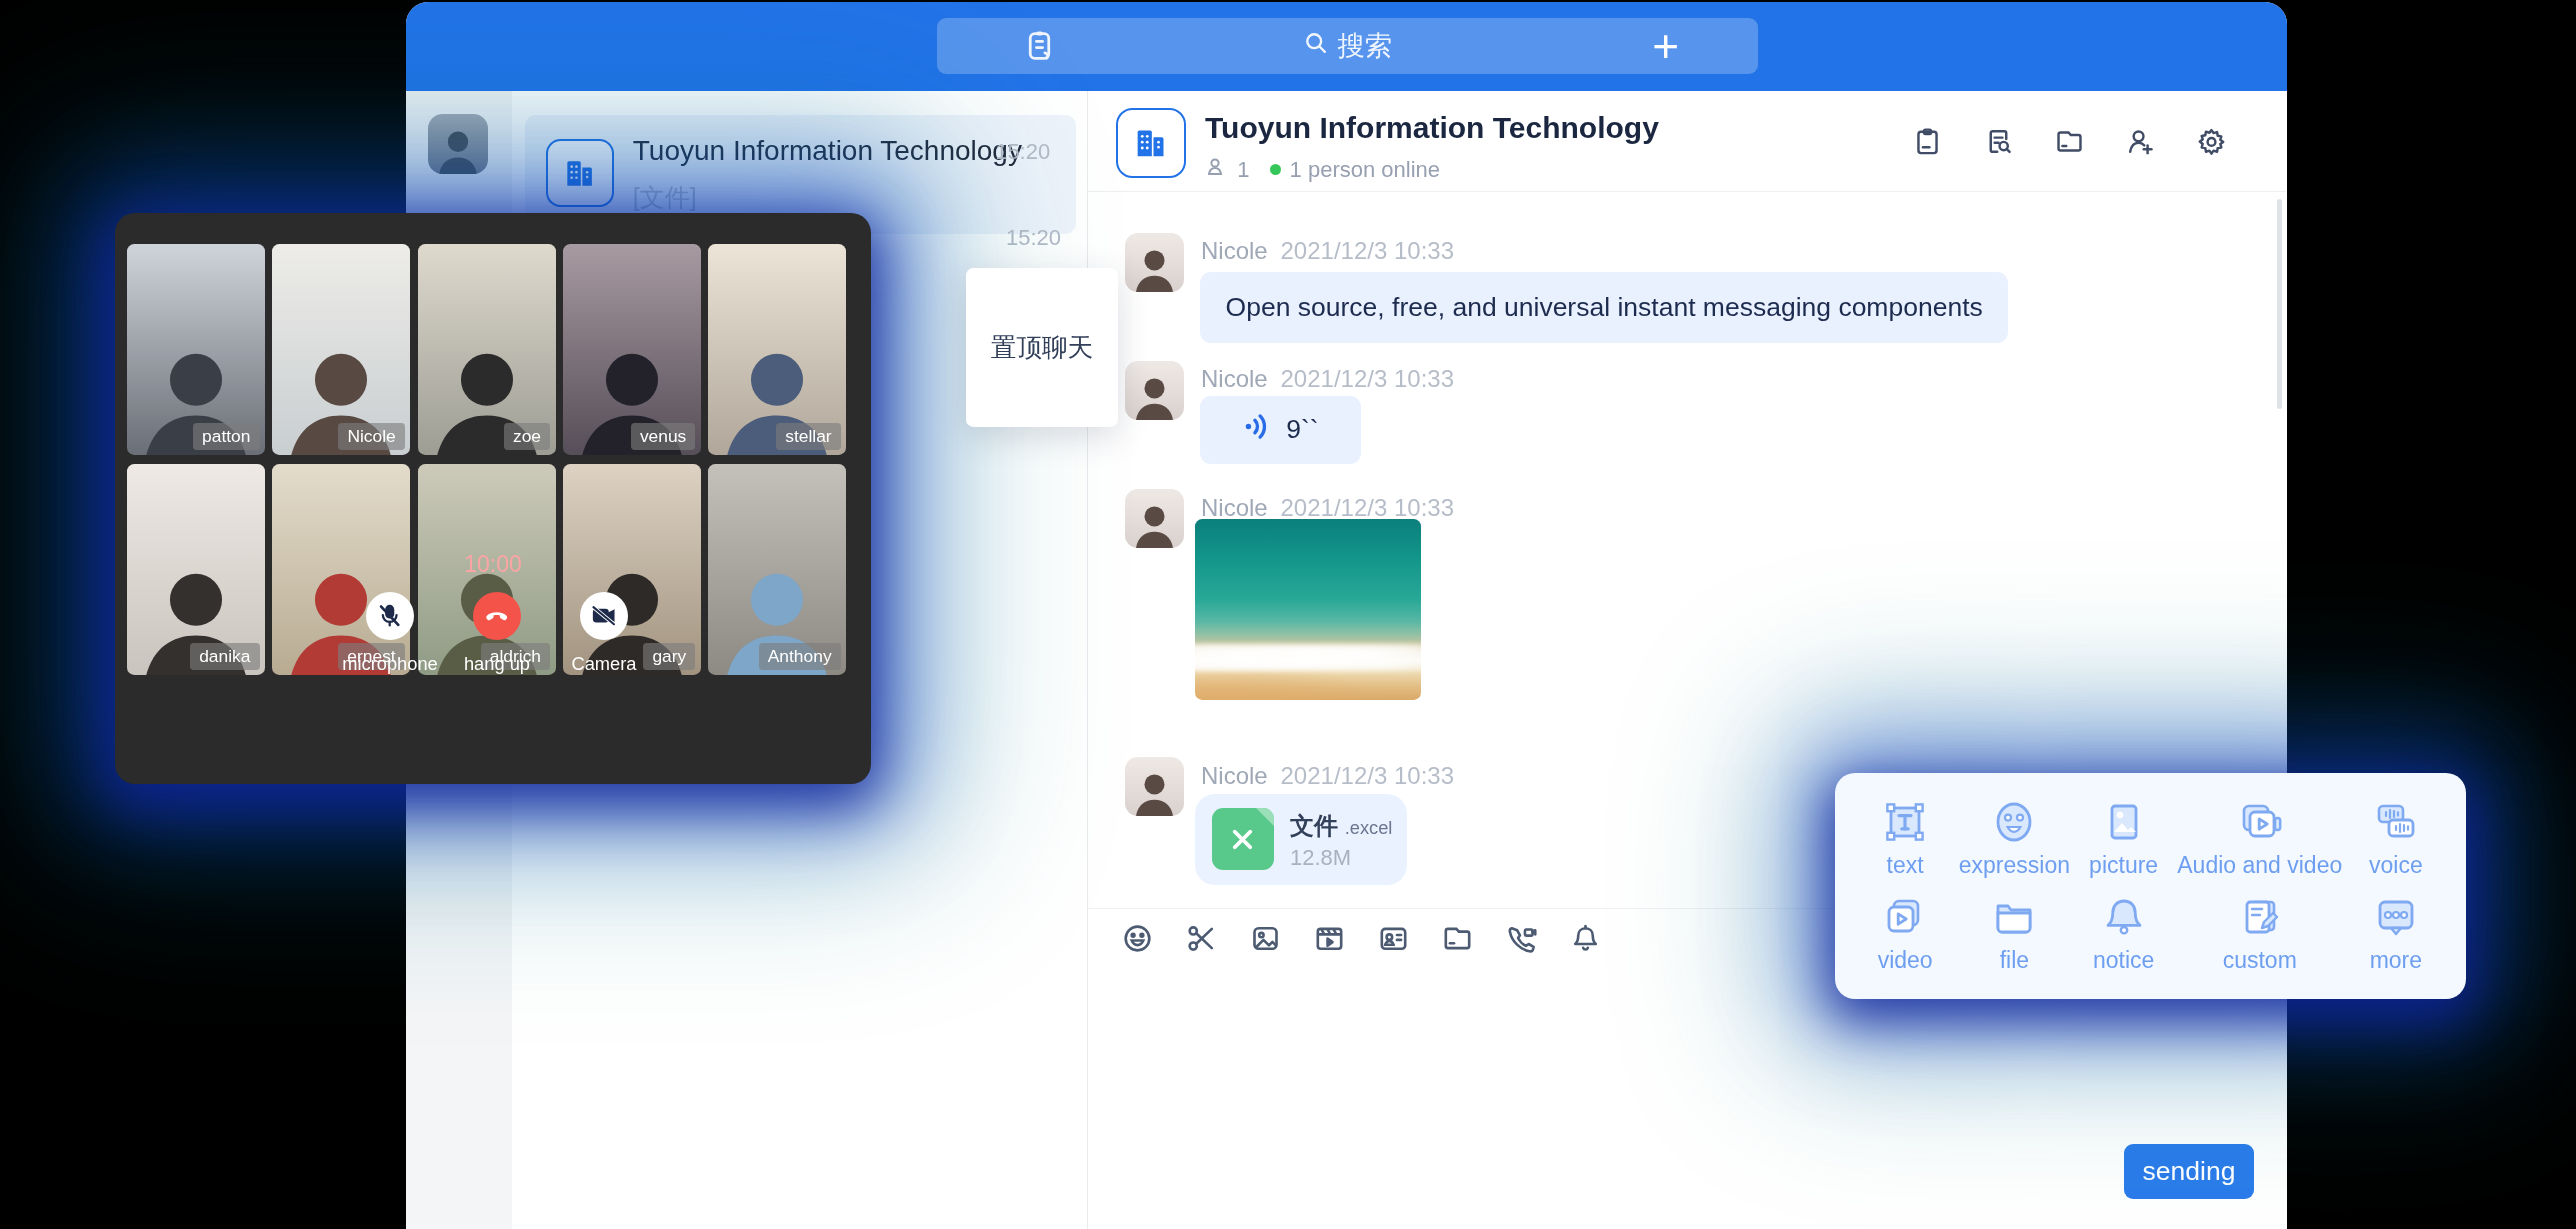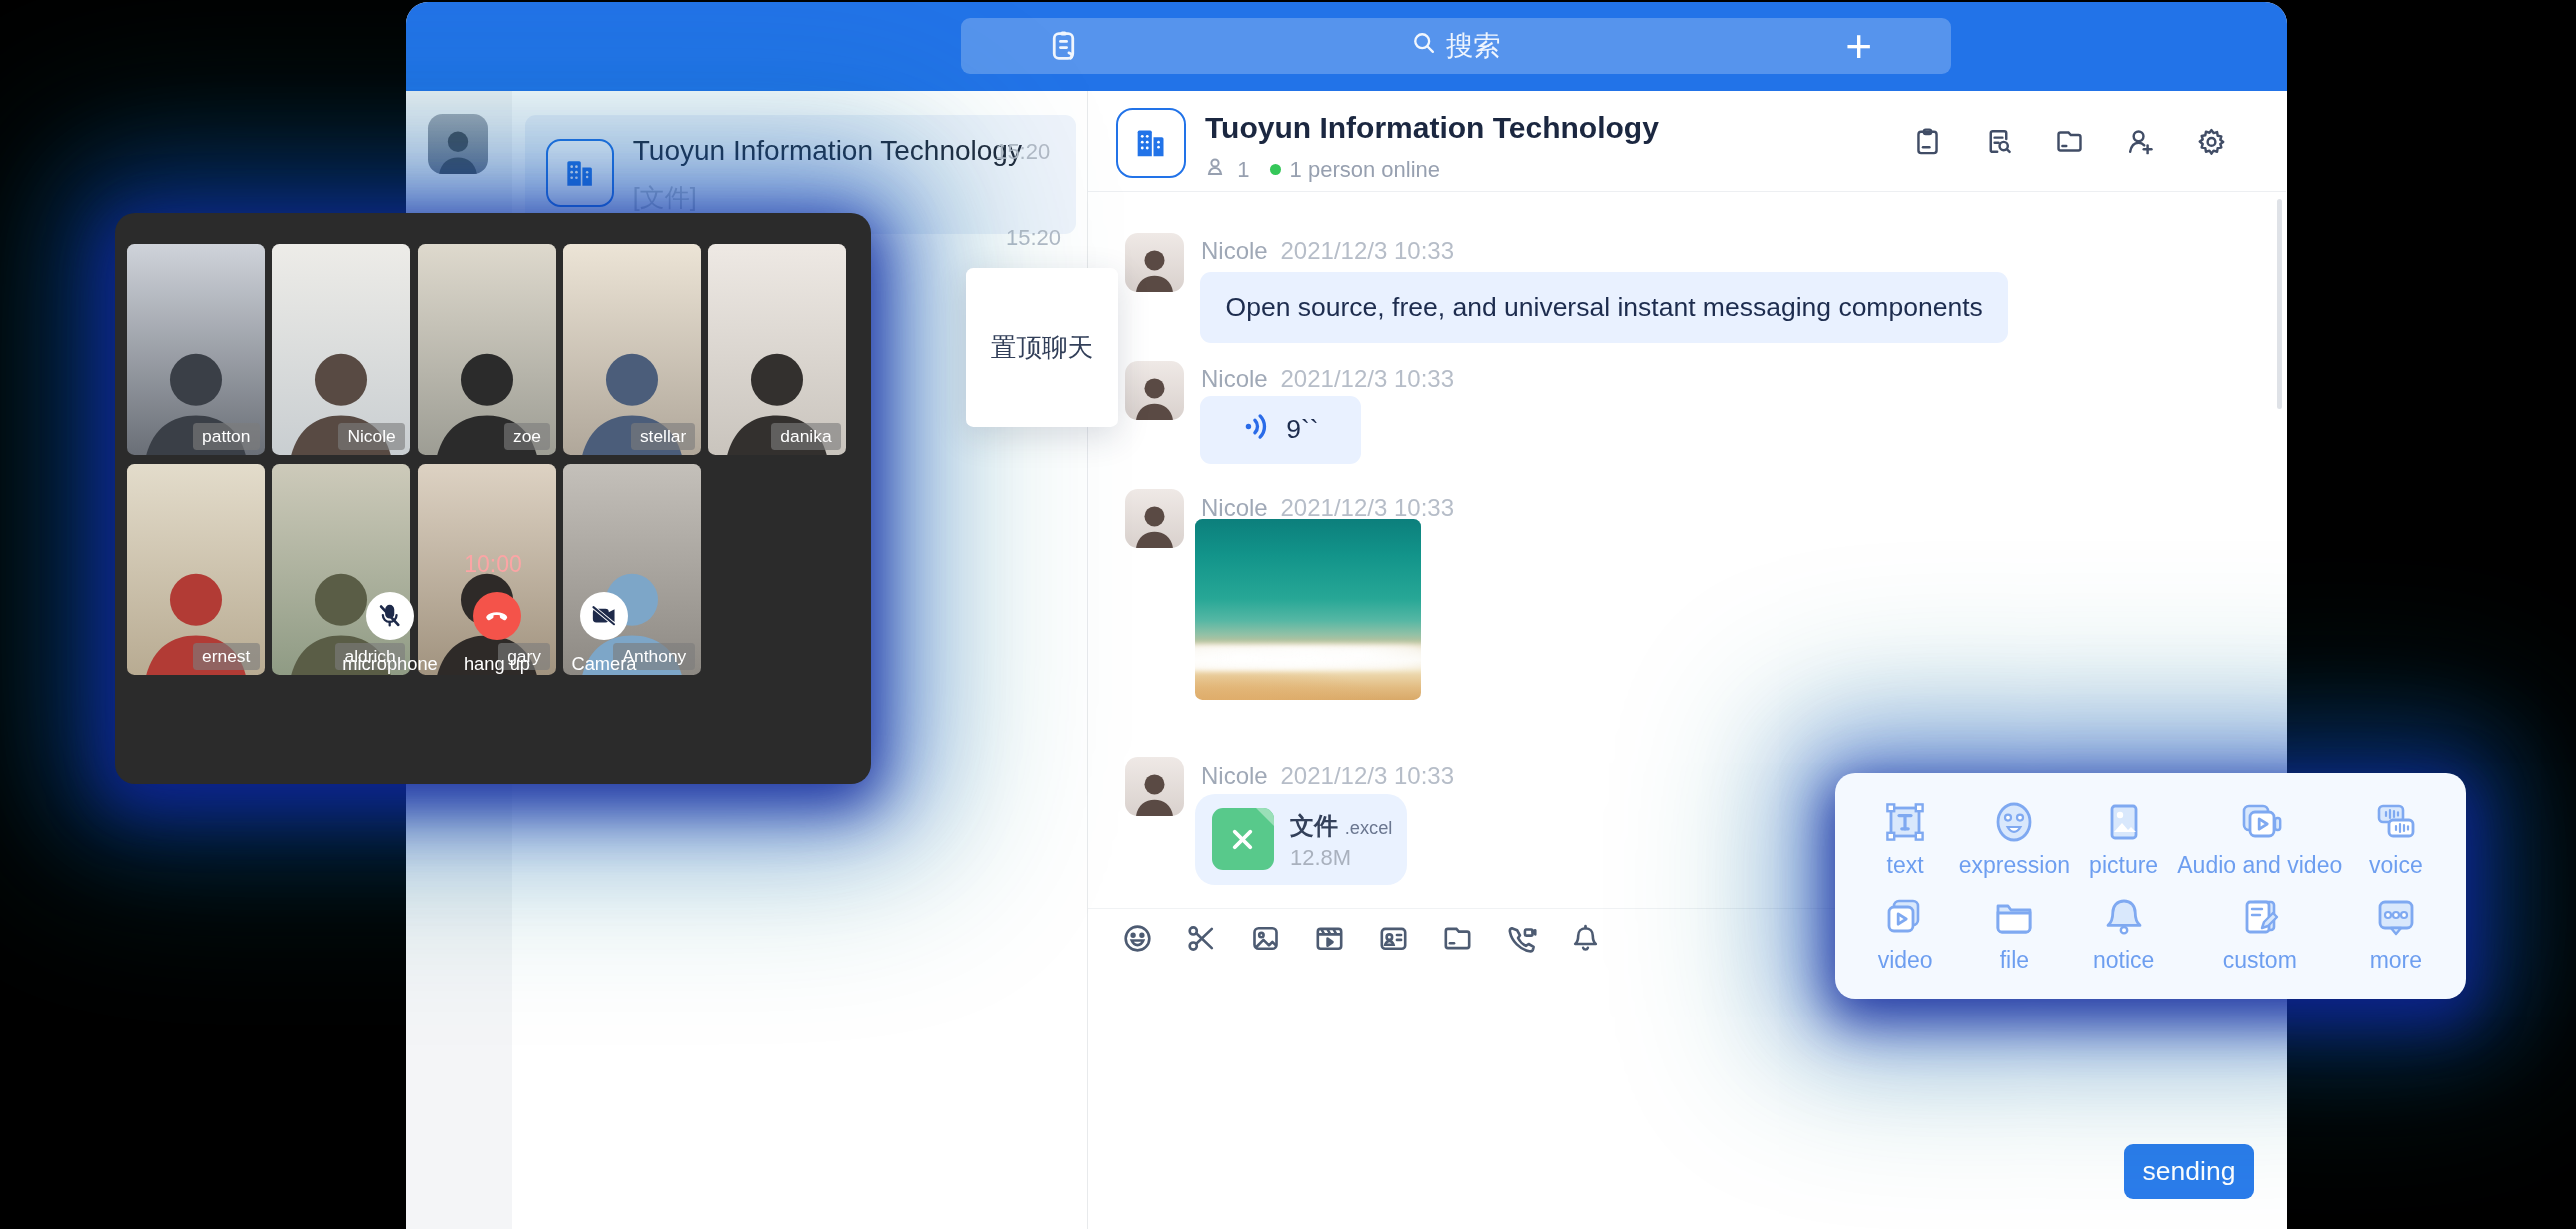--- a/index.html
+++ b/index.html
@@ -6,23 +6,23 @@
   html,body { background:#000; }
   body { font-family:"Liberation Sans","DejaVu Sans",sans-serif; }
   #stage { position:relative; width:2576px; height:1229px; background:#000; overflow:hidden; }
 
   
   .window { position:absolute; left:406px; top:1.8px; width:1881px; height:1228px;
             background:#fff; border-radius:22px 22px 0 0; overflow:hidden; }
 
   
   .topbar { position:absolute; left:0; top:0; width:100%; height:89px; background:#2273E8; }
-  .searchbar { position:absolute; left:531px; top:16.5px; width:990px; height:56px;
+  .searchbar { position:absolute; left:531px; top:16.5px; width:821px; height:56px;
                background:rgba(255,255,255,.24); border-radius:9.1px; display:flex;
-               align-items:center; justify-content:center;margin-left:24px; }
+               align-items:center; justify-content:center; }
   .searchbar .left-ic { position:absolute; left:84px; top:9.1px; }
   .searchbar .plus { position:absolute; right:79px; top:1.8px; color:#fff; font-size:46px; font-weight:200; line-height:52px; }
   .search-center { display:flex; align-items:center; gap:9.1px; color:rgba(255,255,255,.9); font-size:27.4px; }
 
   
   .sidebar { position:absolute; left:0; top:89px; width:106px; bottom:0; background:#F4F5F7; }
   .side-avatar { position:absolute; left:22px; top:23px; width:60px; height:60px; border-radius:14.6px;
                  background:linear-gradient(180deg,#a7acb6,#787d87); overflow:hidden; }
   .side-avatar svg { position:absolute; left:0; top:5.5px; }
   .trends { position:absolute; left:0; top:587px; width:106px; text-align:center; }
@@ -442,20 +442,29 @@
         </div>
       <div class="tile t3">
         <svg width="138" height="137" viewBox="0 0 100 100">
             <g class="sil">
               <circle cx="50" cy="40" r="19"></circle>
               <path d="M12 104c3-26 18-38 38-38s35 12 38 38z"></path>
             </g>
           </svg>
         <span class="tname">zoe</span>
         </div>
+      <div class="tile t4">
+        <svg width="138" height="137" viewBox="0 0 100 100">
+            <g class="sil">
+              <circle cx="50" cy="40" r="19"></circle>
+              <path d="M12 104c3-26 18-38 38-38s35 12 38 38z"></path>
+            </g>
+          </svg>
+        <span class="tname">venus</span>
+        </div>
       <div class="tile t5">
         <svg width="138" height="137" viewBox="0 0 100 100">
             <g class="sil">
               <circle cx="50" cy="40" r="19"></circle>
               <path d="M12 104c3-26 18-38 38-38s35 12 38 38z"></path>
             </g>
           </svg>
         <span class="tname">stellar</span>
         </div>
       <div class="tile t6">

